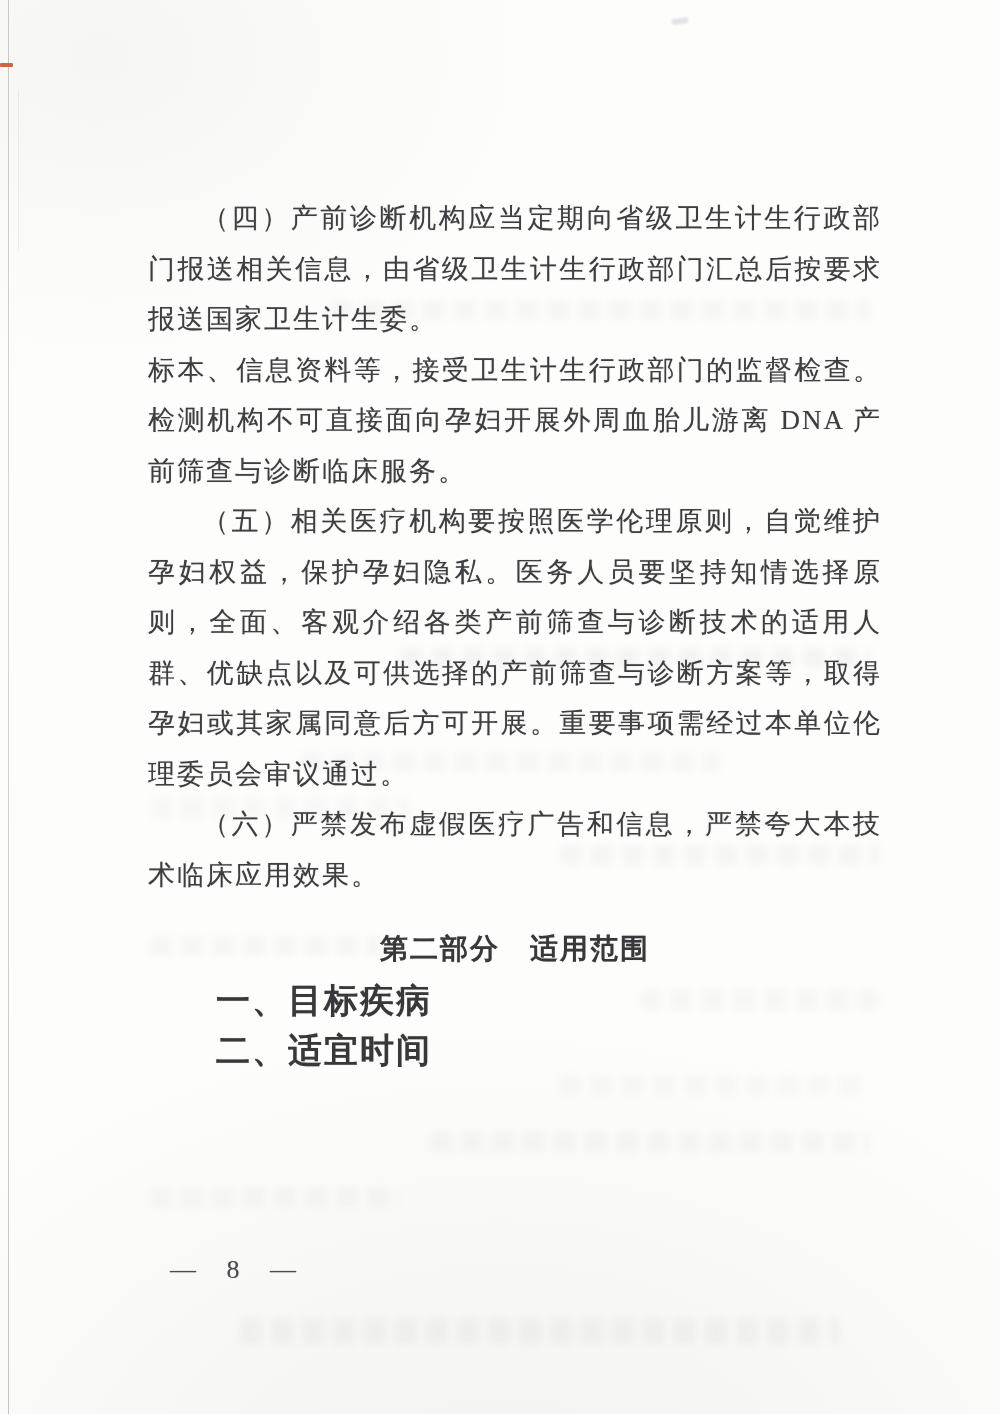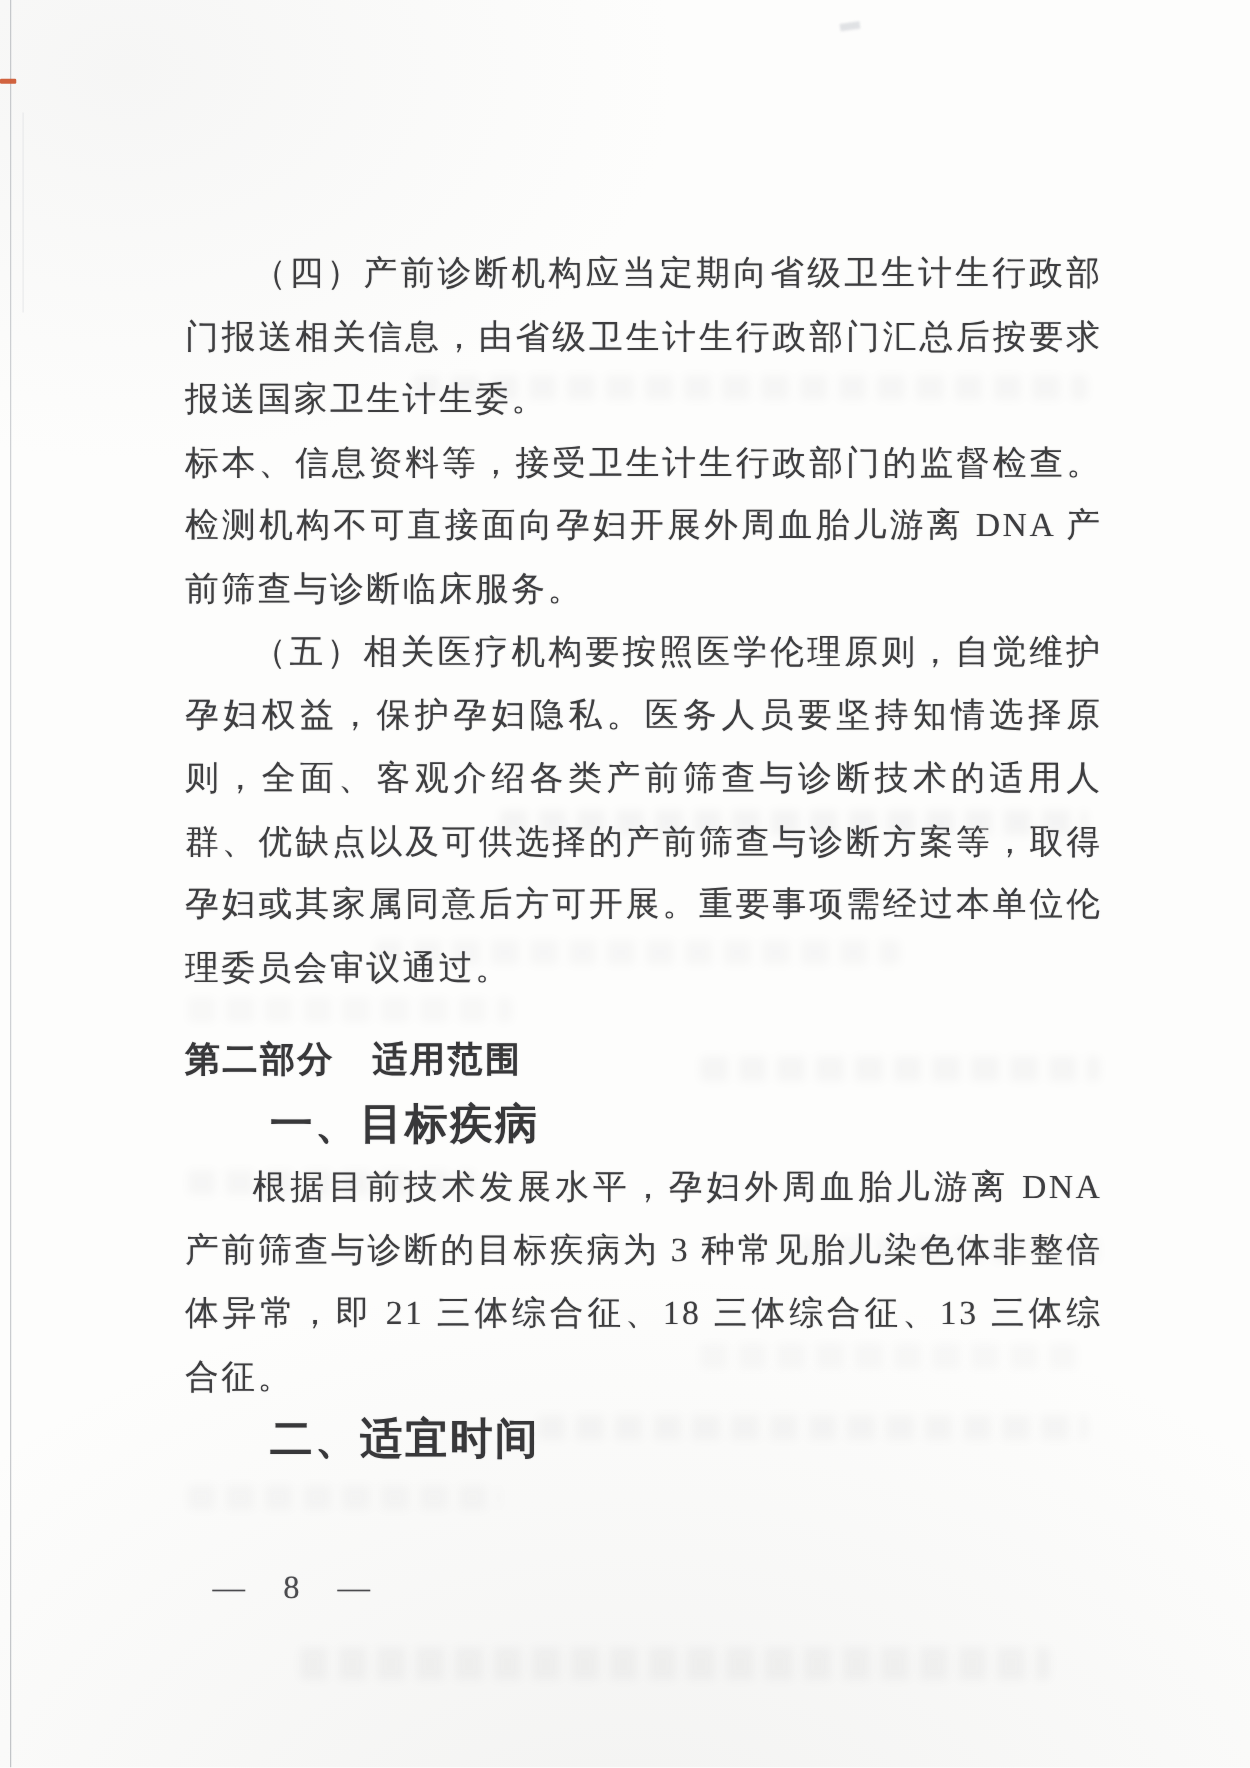--- a/index.html
+++ b/index.html
@@ -39,21 +39,21 @@
     position:absolute;left:148px;top:193px;width:734px;
     font-size:27px;line-height:50.5px;letter-spacing:2px;
     color:#3e3e40;
     text-align:justify;
     text-shadow:0 0 1px rgba(90,90,95,0.45);
   }
   .para{margin:0;}
   .para.indent{text-indent:2em;}
   .section-heading{
     margin:24px 0 0 0;
-    text-indent:0;
+    text-align:center;text-indent:0;
     font-family:"Liberation Sans","DejaVu Sans",sans-serif;
     font-weight:bold;font-size:28px;color:#38383a;
     letter-spacing:2px;
   }
   .sub-heading{
     margin:0;text-indent:2em;
     font-family:"Liberation Sans","DejaVu Sans",sans-serif;
     font-weight:bold;font-size:34px;color:#38383a;
   }
   .page-footer{
@@ -101,25 +101,25 @@
 <div class="smudge s11"></div>
 
 <main class="page-text">
 
   <p class="para indent">（四）产前诊断机构应当定期向省级卫生计生行政部门报送相关信息，由省级卫生计生行政部门汇总后按要求报送国家卫生计生委。</p>
 
   <p class="para">标本、信息资料等，接受卫生计生行政部门的监督检查。检测机构不可直接面向孕妇开展外周血胎儿游离 DNA 产前筛查与诊断临床服务。</p>
 
   <p class="para indent">（五）相关医疗机构要按照医学伦理原则，自觉维护孕妇权益，保护孕妇隐私。医务人员要坚持知情选择原则，全面、客观介绍各类产前筛查与诊断技术的适用人群、优缺点以及可供选择的产前筛查与诊断方案等，取得孕妇或其家属同意后方可开展。重要事项需经过本单位伦理委员会审议通过。</p>
 
+  <p class="para indent">（六）严禁发布虚假医疗广告和信息，严禁夸大本技术临床应用效果。</p>
 
 
   <h2 class="section-heading">第二部分　适用范围</h2>
 
   <h3 class="sub-heading">一、目标疾病</h3>
 
-  <p class="para indent">根据目前技术发展水平，孕妇外周血胎儿游离 DNA 产前筛查与诊断的目标疾病为 3 种常见胎儿染色体非整倍体异常，即 21 三体综合征、18 三体综合征、13 三体综合征。</p>
 
   <h3 class="sub-heading">二、适宜时间</h3>
 
 </main>
 
 <div class="page-footer">— 8 —</div>
 
 </body></html>

